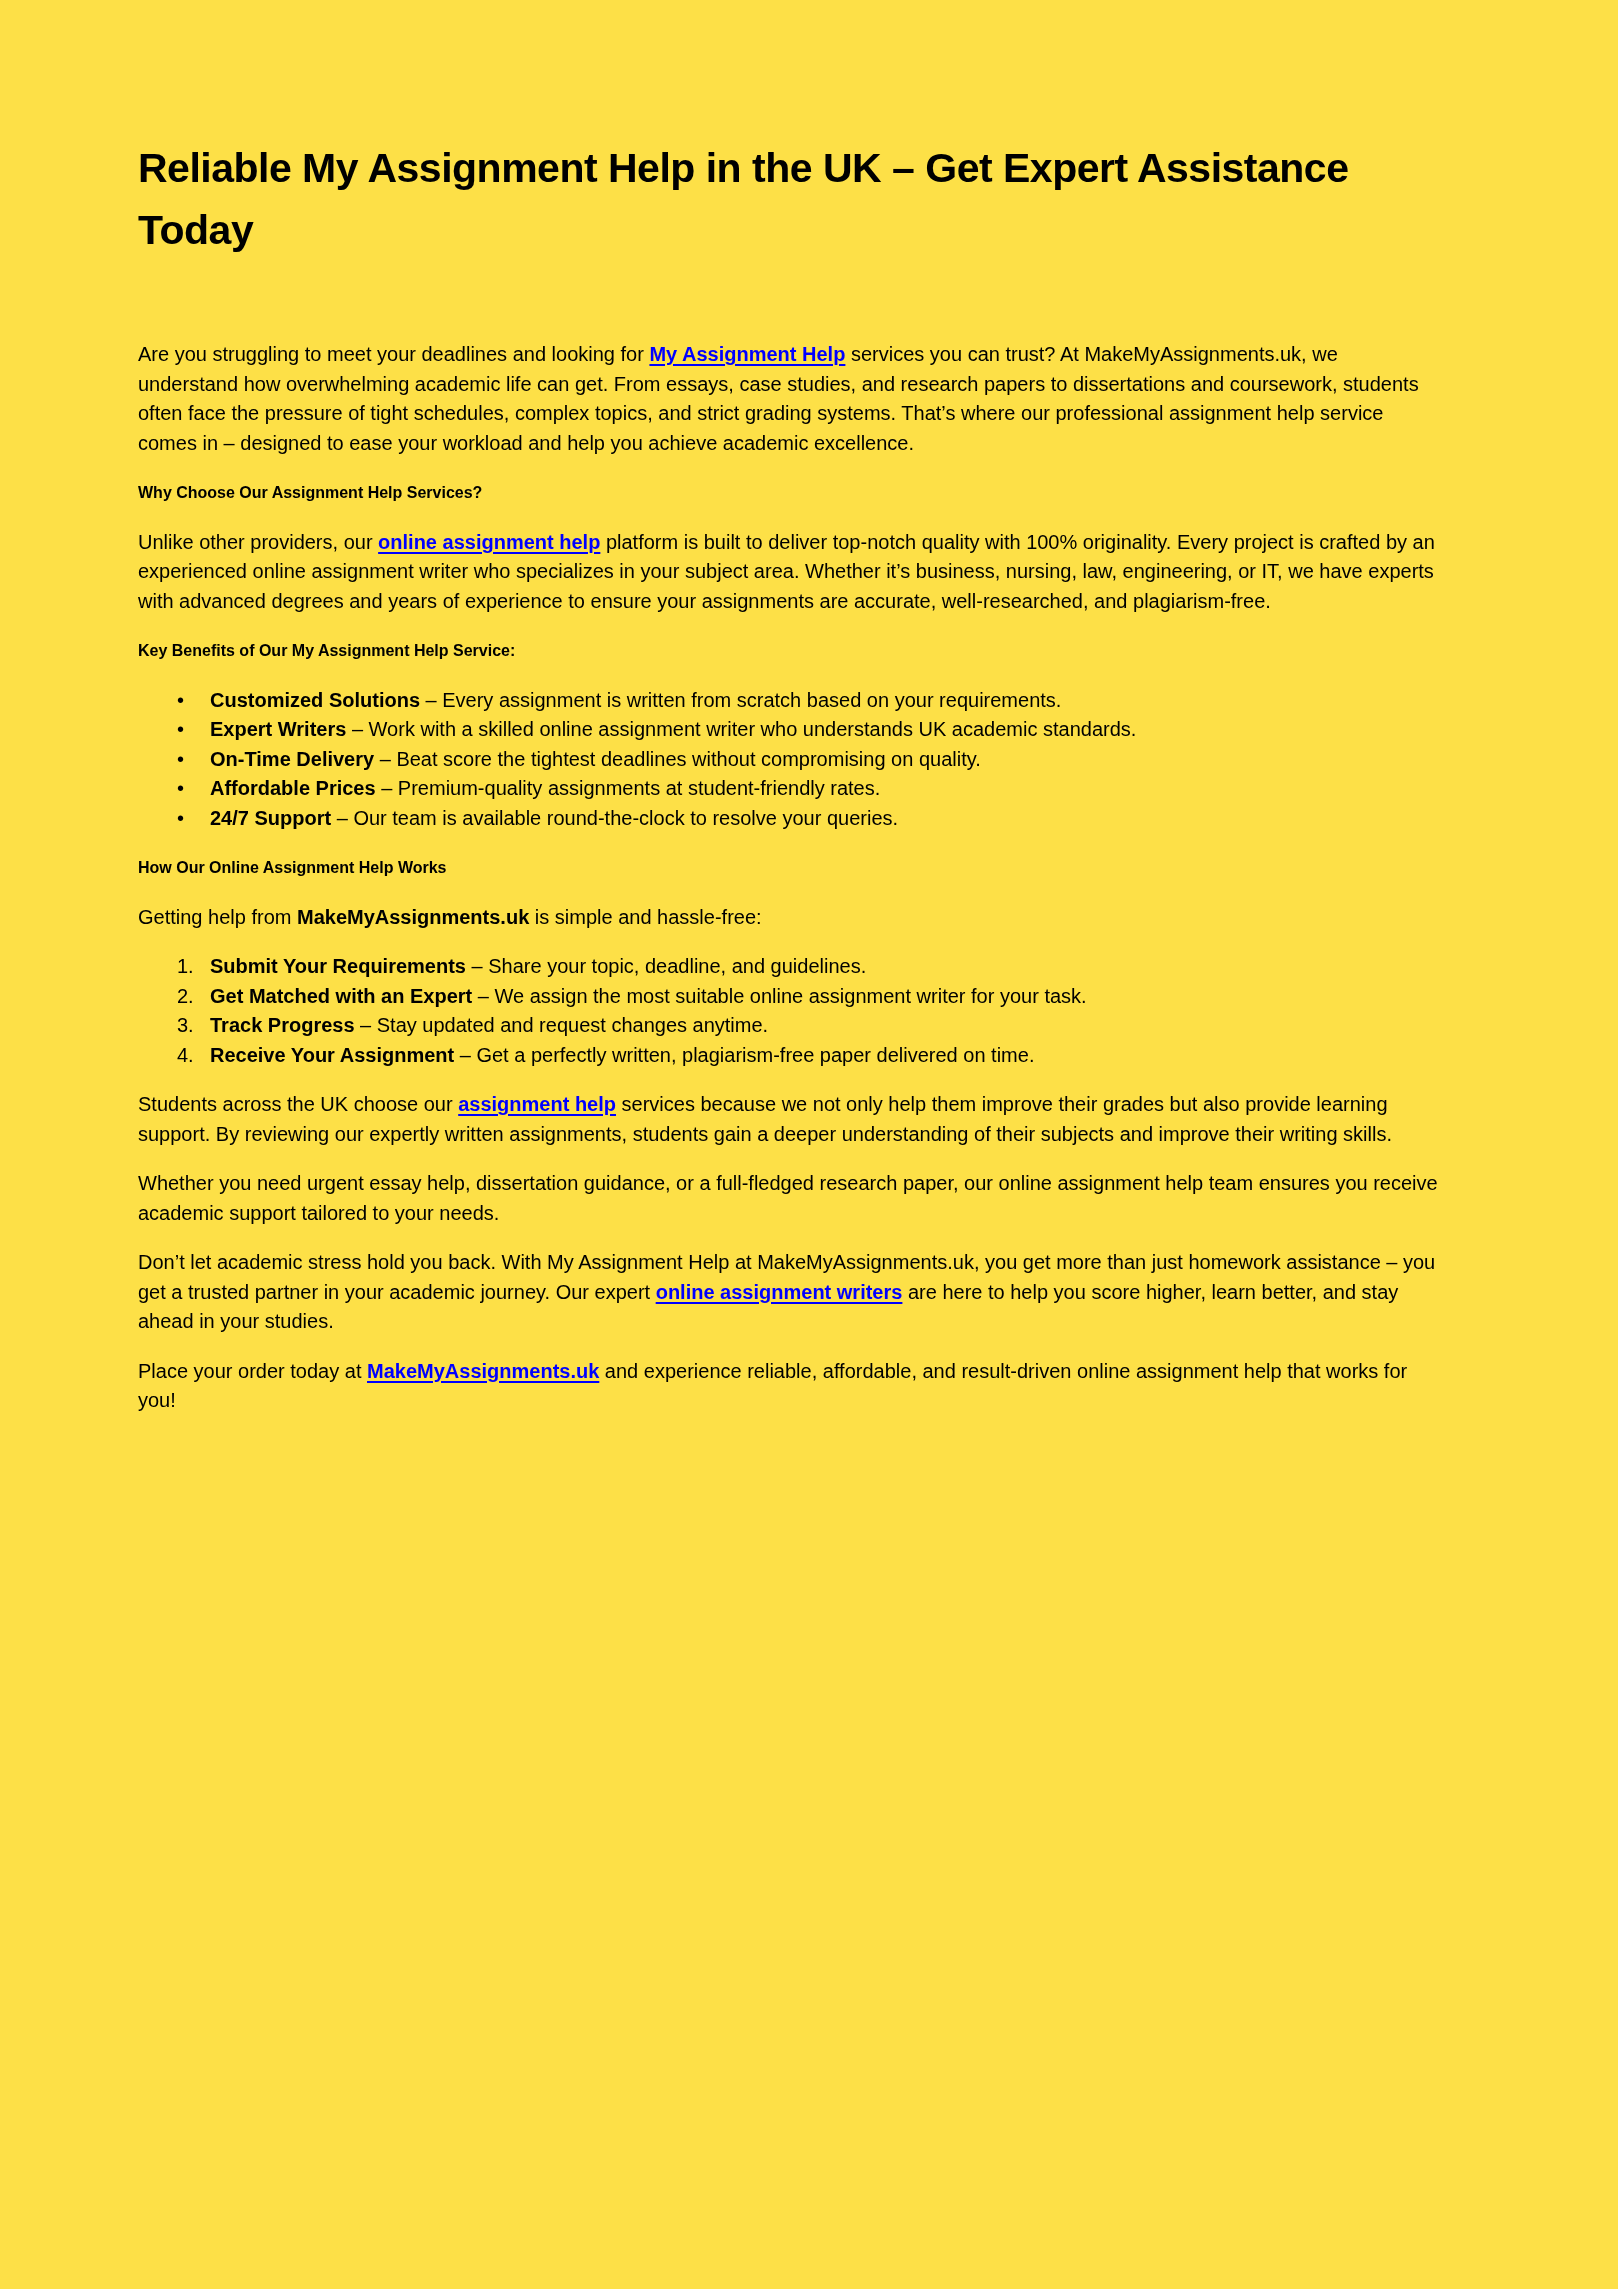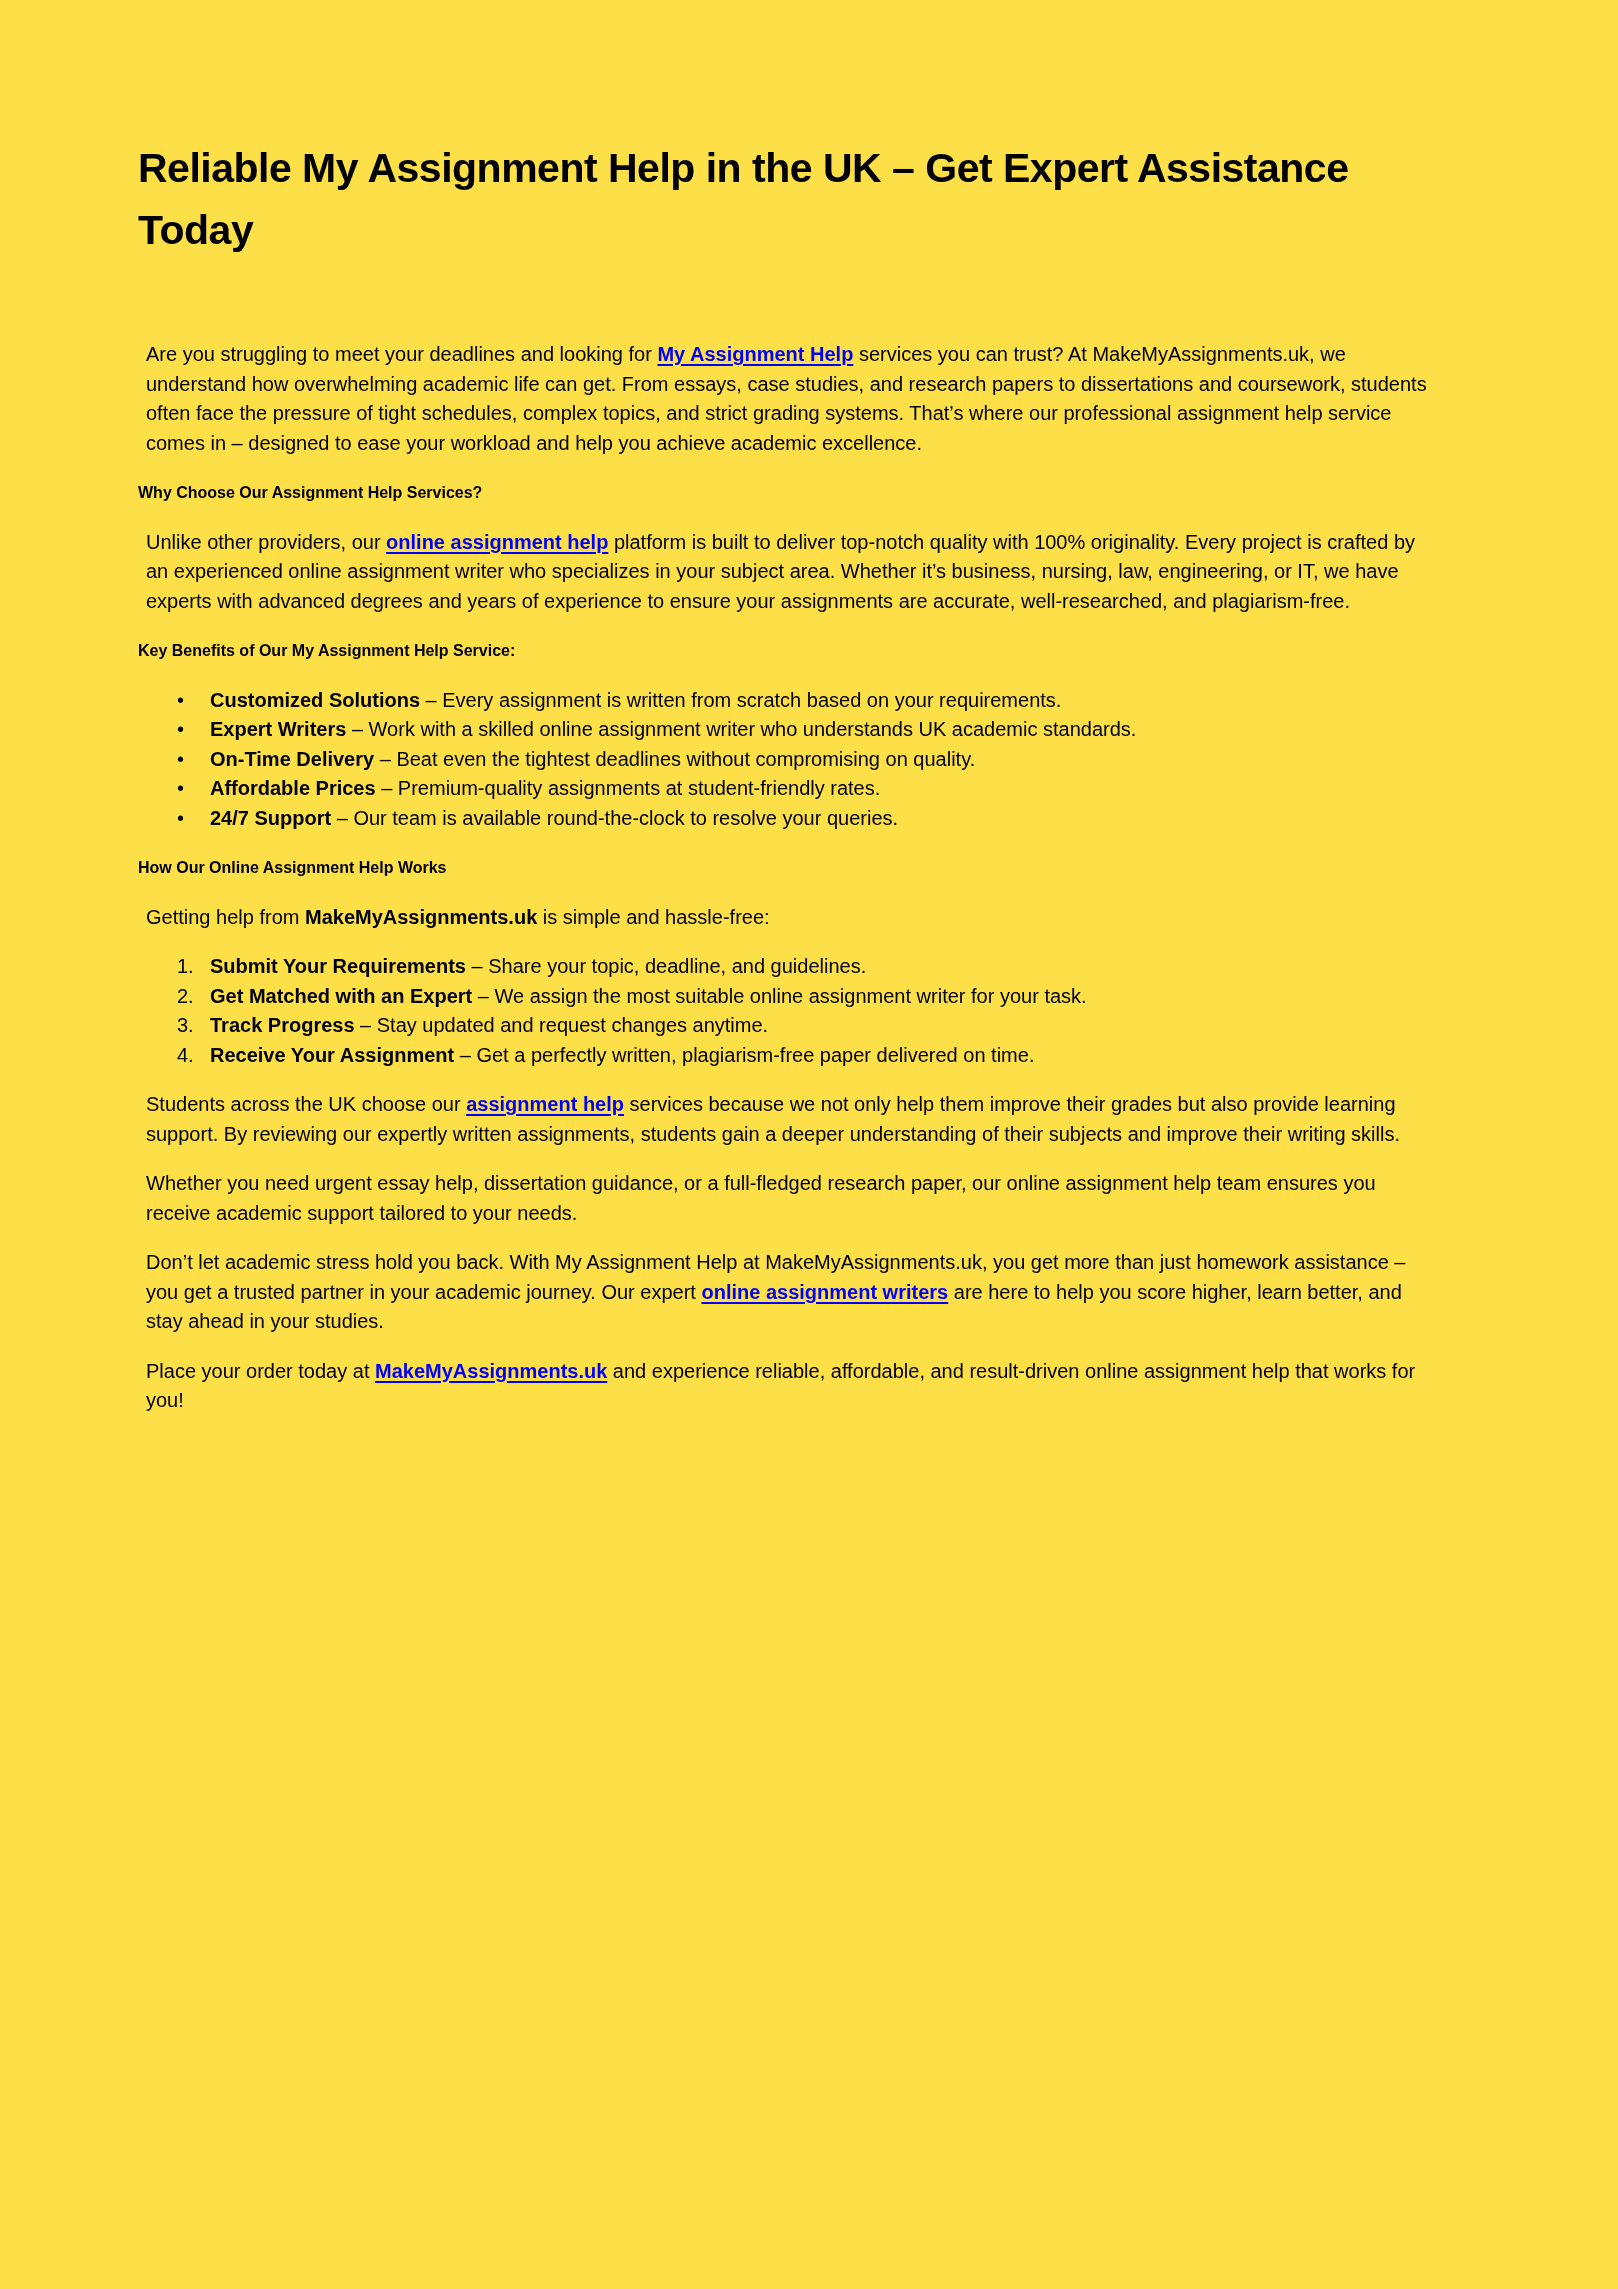--- a/index.html
+++ b/index.html
@@ -27,21 +27,21 @@
   }
   .h {
     font-size: 16px;
     line-height: 29.5px;
     font-weight: 700;
     margin: 7.4px 0 20px 0;
   }
   .p {
     font-size: 20px;
     line-height: 29.5px;
-    margin: 0 0 20px 8px;
+    margin: 0 0 20px 0;
   }
   .list { margin: 0 0 20px 0; }
   .li {
     position: relative;
     padding-left: 72px;
     font-size: 20px;
     line-height: 29.5px;
   }
   .li .mark {
     position: absolute;
@@ -70,21 +70,21 @@
 
     <h2 class="h">Why Choose Our Assignment Help Services?</h2>
 
     <p class="p"><span>Unlike other providers, our </span><a class="link">online assignment help</a><span> platform is built to deliver top-notch quality with 100% originality. Every project is crafted by an experienced online assignment writer who specializes in your subject area. Whether it’s business, nursing, law, engineering, or IT, we have experts with advanced degrees and years of experience to ensure your assignments are accurate, well-researched, and plagiarism-free.</span></p>
 
     <h2 class="h">Key Benefits of Our My Assignment Help Service:</h2>
 
     <div class="list">
       <div class="li"><span class="mark">•</span><span class="b">Customized Solutions</span><span> – Every assignment is written from scratch based on your requirements.</span></div>
       <div class="li"><span class="mark">•</span><span class="b">Expert Writers</span><span> – Work with a skilled online assignment writer who understands UK academic standards.</span></div>
-      <div class="li"><span class="mark">•</span><span class="b">On-Time Delivery</span><span> – Beat even the tightest deadlines without compromising on quality.</span></div>
+      <div class="li"><span class="mark">•</span><span class="b">On-Time Delivery</span><span> – Beat score the tightest deadlines without compromising on quality.</span></div>
       <div class="li"><span class="mark">•</span><span class="b">Affordable Prices</span><span> – Premium-quality assignments at student-friendly rates.</span></div>
       <div class="li"><span class="mark">•</span><span class="b">24/7 Support</span><span> – Our team is available round-the-clock to resolve your queries.</span></div>
     </div>
 
     <h2 class="h">How Our Online Assignment Help Works</h2>
 
     <p class="p"><span>Getting help from </span><span class="b">MakeMyAssignments.uk</span><span> is simple and hassle-free:</span></p>
 
     <div class="list">
       <div class="li"><span class="mark">1.</span><span class="b">Submit Your Requirements</span><span> – Share your topic, deadline, and guidelines.</span></div>

